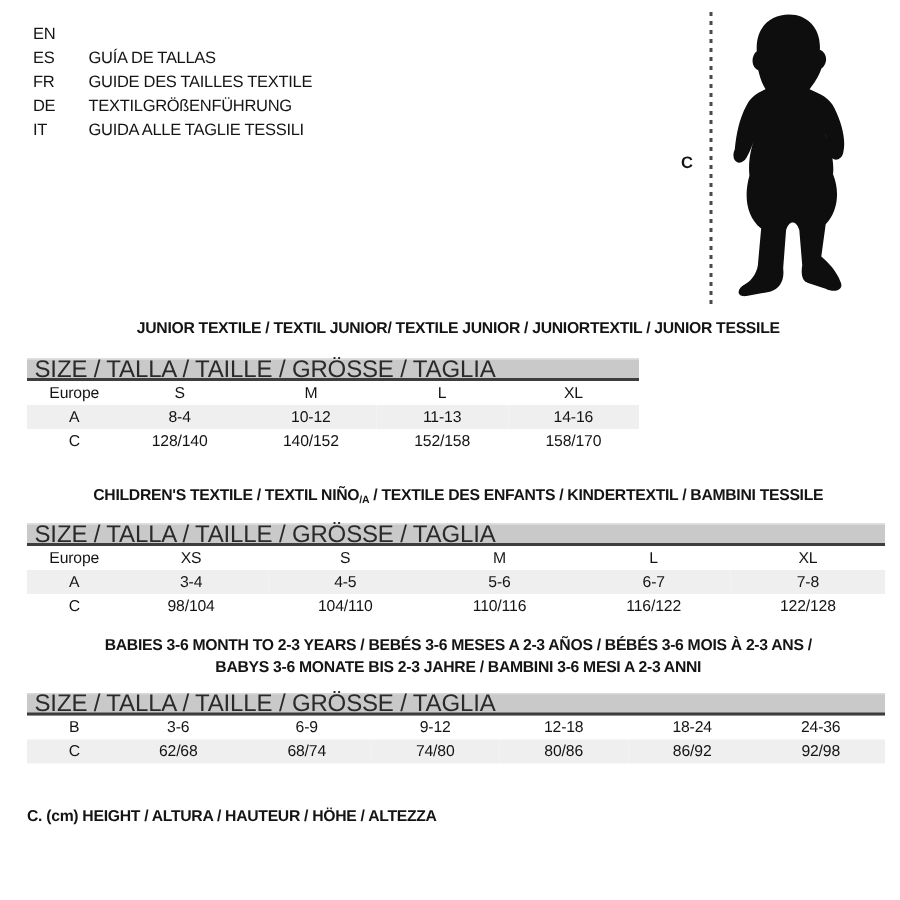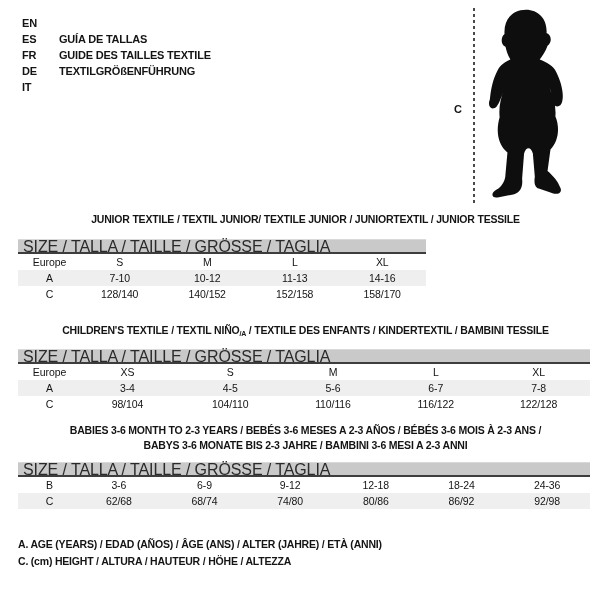--- a/index.html
+++ b/index.html
@@ -14,21 +14,21 @@
   html,body{width:600px;height:600px;}
   body{
     position:relative;
     background:#ffffff;
     color:var(--text);
     font-family:"Liberation Sans", sans-serif;
     overflow:hidden;
   }
   
   .lang-block{position:absolute;left:22px;top:15px;}
-  .lang-row{display:flex;line-height:16px;font-size:11px;font-weight:700;letter-spacing:-0.2px;}
+  .lang-row{display:flex;line-height:16px;font-size:11px;font-weight:400;letter-spacing:-0.2px;}
   .lang-code{width:37px;flex:0 0 37px;}
   
   .measure-line{
     position:absolute;left:473px;top:8px;width:2px;height:198px;
     background:repeating-linear-gradient(to bottom,#4a4a4a 0 3px,transparent 3px 6px);
   }
   .height-label{position:absolute;left:454px;top:103px;font-size:11px;font-weight:700;}
   .toddler{position:absolute;left:483px;top:4px;width:88px;height:201px;}
   
   .sec-title{
@@ -78,20 +78,21 @@
   <div class="lang-row">
     <span class="lang-code">FR</span>
     <span>GUIDE DES TAILLES TEXTILE</span>
   </div>
   <div class="lang-row">
     <span class="lang-code">DE</span>
     <span>TEXTILGRÖßENFÜHRUNG</span>
   </div>
   <div class="lang-row">
     <span class="lang-code">IT</span>
+    <span>GUIDA ALLE TAGLIE TESSILI</span>
   </div>
 </div>
 
 <div class="measure-line"></div>
 <div class="height-label">C</div>
 <svg class="toddler" viewBox="0 0 90 200" aria-hidden="true">
   <path fill="#0e0e0e" d="M44 3
     C 57 3 66 13 65 27
     C 70 29 71 36 66 40
     C 64 46 61 50 58 54
@@ -132,21 +133,21 @@
       <tbody>
         <tr>
           <td>Europe</td>
           <td>S</td>
           <td>M</td>
           <td>L</td>
           <td>XL</td>
         </tr>
         <tr>
           <td>A</td>
-          <td>7-10</td>
+          <td>8-4</td>
           <td>10-12</td>
           <td>11-13</td>
           <td>14-16</td>
         </tr>
         <tr>
           <td>C</td>
           <td>128/140</td>
           <td>140/152</td>
           <td>152/158</td>
           <td>158/170</td>
@@ -212,15 +213,14 @@
           <td>74/80</td>
           <td>80/86</td>
           <td>86/92</td>
           <td>92/98</td>
         </tr>
       </tbody>
     </table>
 </div>
 
 <div class="notes">
-  <div class="note-line">A. AGE (YEARS) / EDAD (AÑOS) / ÂGE (ANS) / ALTER (JAHRE) / ETÀ (ANNI)</div>
   <div class="note-line">C. (cm) HEIGHT / ALTURA / HAUTEUR / HÖHE / ALTEZZA</div>
 </div>
 
 </body></html>

